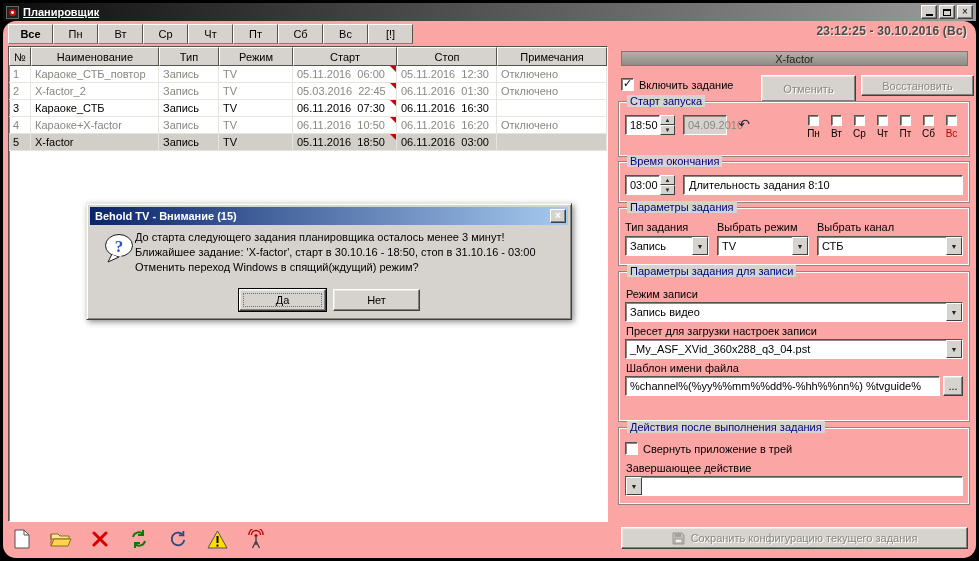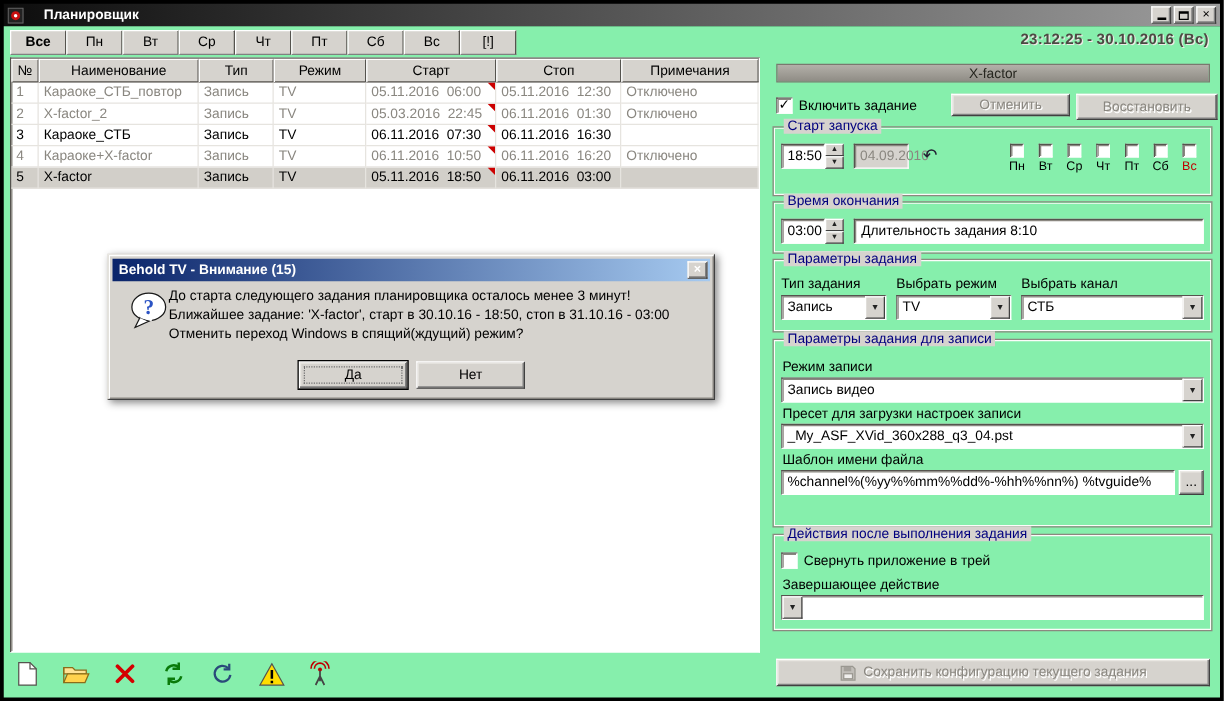--- a/index.html
+++ b/index.html
@@ -2,29 +2,29 @@
 <html><head>
 <meta charset="utf-8">
 <style>
 *{margin:0;padding:0;box-sizing:border-box;}
 html,body{width:979px;height:561px;}
 body{position:relative;background:#000;font-family:"Liberation Sans","DejaVu Sans",sans-serif;font-size:11px;color:#000;overflow:hidden;}
 
 
 .titlebar{position:absolute;left:3px;top:3px;right:3px;height:18px;
  background:linear-gradient(to right,#0d0d0d,#9c9c9c);display:flex;align-items:center;padding:0 3px;}
-.wtitle{color:#fff;font-weight:bold;font-size:11px;margin-left:16px;flex:1;white-space:nowrap;}
+.wtitle{color:#fff;font-weight:bold;font-size:11px;margin-left:4px;flex:1;white-space:nowrap;text-decoration:underline;}
 .winbtns{display:flex;gap:2px;}
 .wbtn{width:16px;height:14px;background:#d6d3ce;border:1px solid;border-color:#fff #404040 #404040 #fff;
  box-shadow:inset -1px -1px 0 #808080;display:flex;align-items:center;justify-content:center;
  font-size:10px;line-height:1;position:relative;}
 .g-min{width:7px;height:2px;background:#000;margin-top:6px;}
 .g-max{width:8px;height:7px;border:1px solid #000;border-top-width:2px;}
 
-.main{position:absolute;left:3px;top:21px;right:3px;bottom:3px;background:#86efac;}
+.main{position:absolute;left:3px;top:21px;right:3px;bottom:3px;background:#fca5a5;border-radius:13px;}
 
 
 .tabbar{position:absolute;left:5px;top:3px;display:flex;}
 .tab{min-width:45px;height:20px;display:flex;align-items:center;justify-content:center;
  background:#d6d3ce;border:1px solid;border-color:#fff #55534e #808080 #fff;padding:0 9px;}
 .tab.active{font-weight:bold;}
 
 
 .ttable{position:absolute;left:5px;top:25px;width:600px;height:476px;background:#fff;
  border:1px solid;border-color:#55534e #fff #fff #55534e;box-shadow:inset 1px 1px 0 #8a8780;
@@ -54,21 +54,21 @@
 .cbrow{display:flex;align-items:center;gap:5px;}
 .enable-row .cbrow{position:absolute;left:0;top:3px;}
 .checkbox{width:13px;height:13px;background:#fff;border:1px solid;border-color:#55534e #fff #fff #55534e;
  box-shadow:inset 1px 1px 0 #8a8780;display:flex;align-items:center;justify-content:center;
  font-size:11px;font-weight:bold;flex:none;}
 .checkbox.checked::after{content:"✓";margin-top:-2px;}
 .btn{background:#d6d3ce;border:1px solid;border-color:#fff #404040 #404040 #fff;
  box-shadow:inset -1px -1px 0 #808080,inset 1px 1px 0 #e9e7e2;display:flex;align-items:center;
  justify-content:center;font-size:11px;cursor:default;position:relative;white-space:nowrap;}
 .btn.disabled{color:#8a8780;text-shadow:1px 1px 0 #fff;}
-.cancelbtn{position:absolute;left:140px;top:0;width:95px;height:18px;}
+.cancelbtn{position:absolute;left:140px;top:0;width:95px;height:27px;}
 .restorebtn{position:absolute;left:240px;top:0;width:113px;height:21px;}
 
 .group{position:absolute;left:3px;width:352px;border:1px solid #8b897f;
  box-shadow:inset 0 0 0 1px #fdfcfa;padding:13px 6px 0 6px;}
 .gtitle{position:absolute;top:-7px;left:8px;background:#d6d3ce;padding:0 3px;color:#00007e;white-space:nowrap;}
 .g1{top:80px;height:56px;}
 .g2{top:140px;height:42px;}
 .g3{top:186px;height:59px;}
 .g4{top:250px;height:151px;}
 .g5{top:406px;height:78px;}

